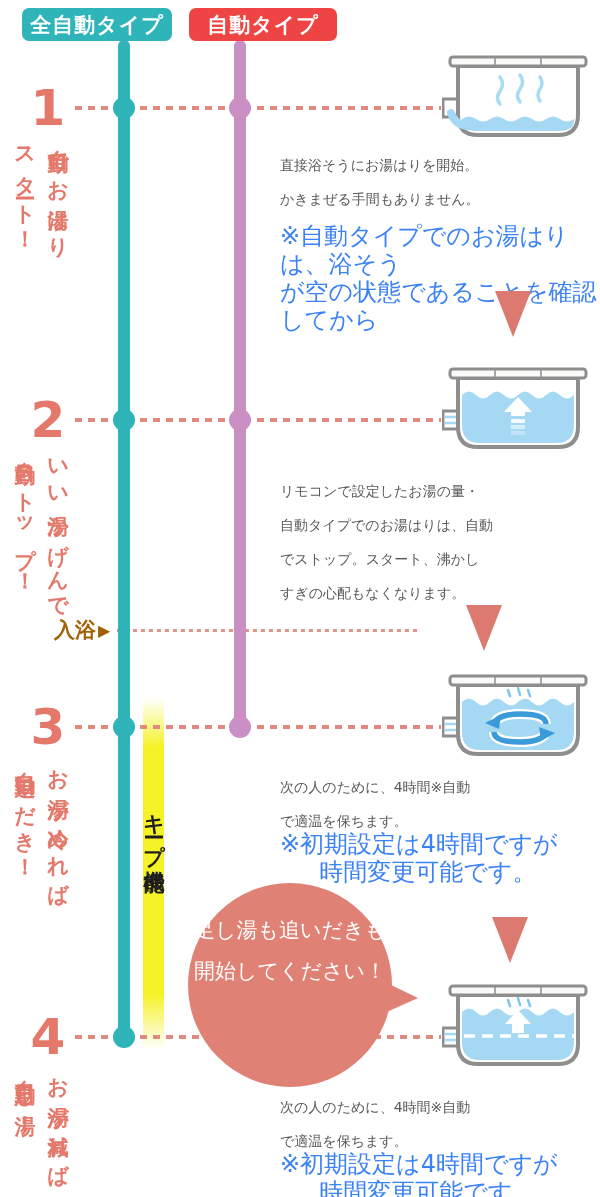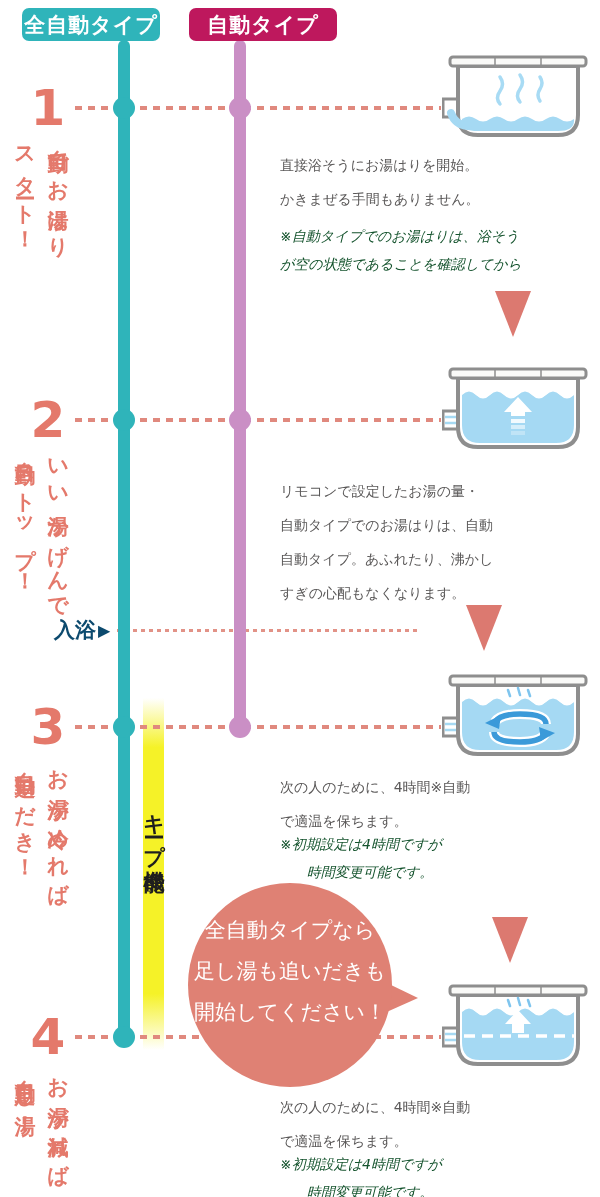--- a/index.html
+++ b/index.html
@@ -7,22 +7,22 @@
     position:relative; width:600px; height:1197px; background:#ffffff;
     font-family:"DejaVu Sans","Liberation Sans",sans-serif; overflow:hidden;
   }
 
   
   .badge {
     position:absolute; top:8px; height:33px; border-radius:7px;
     color:#fff; font-weight:bold; font-size:21px;
     display:flex; align-items:center; justify-content:center; letter-spacing:1px; z-index:4;
   }
-  .badge-teal   { left:22px;  width:138px; background:#2FB4BA; }
-  .badge-purple { left:189px; width:148px; background:#be185d; }
+  .badge-teal   { left:22px;  width:150px; background:#2FB4BA; }
+  .badge-purple { left:189px; width:148px; background:#ef4444; }
 
   
   .tline { position:absolute; width:12px; border-radius:6px; z-index:2; }
   .tline-teal   { left:118px; top:40px; height:999px; background:#2FB4BA; }
   .tline-purple { left:234px; top:40px; height:689px; background:#CA8FC5; }
 
   .dot { position:absolute; width:22px; height:22px; border-radius:50%; z-index:3; }
   .dot-teal { background:#2FB4BA; } .dot-purple { background:#CA8FC5; }
 
   
@@ -41,31 +41,31 @@
   }
   .vlabel {
     position:absolute; left:8px; z-index:2;
     writing-mode:vertical-rl; text-orientation:mixed;
     font-size:21px; font-weight:bold; color:#E4796B;
     line-height:33px; letter-spacing:3px;
   }
   .vlabel span { display:block; }
 
   .desc { position:absolute; left:280px; z-index:2; font-size:14px; line-height:34px; color:#5A5858; }
-  .note { position:absolute; left:280px; z-index:2; font-size:14px; line-height:28px; color:#14532d;font-style:italic; }
+  .note { position:absolute; left:280px; z-index:2; font-size:24px; line-height:28px; color:#3b82f6; }
   .indent { padding-left:18px;text-align:center; }
 
   .downarrow {
     position:absolute; width:36px; height:46px; background:#DC7970; z-index:2;
     clip-path:polygon(0 0,100% 0,50% 100%);
   }
 
   .bath-label {
     position:absolute; left:54px; top:616px; z-index:2;
-    font-size:21px; font-weight:bold; color:#0c4a6e; display:flex; align-items:center; gap:2px;
+    font-size:21px; font-weight:bold; color:#a16207; display:flex; align-items:center; gap:2px;
   }
   .bath-label .tri { font-size:16px; }
 
   .keepbar {
     position:absolute; left:143px; top:698px; width:21px; height:352px; z-index:0;
     background:linear-gradient(180deg, rgba(245,242,40,0) 0%, #F5F228 14%, #F5F228 84%, rgba(245,242,40,0) 100%);
   }
   .keeplabel {
     position:absolute; left:142px; top:800px; z-index:1;
     writing-mode:vertical-rl; text-orientation:mixed;
@@ -204,21 +204,21 @@
     <div>かきまぜる手間もありません。</div>
   </div>
   <div class="note" style="top:222px">
     <div>※自動タイプでのお湯はりは、浴そう</div>
     <div>が空の状態であることを確認してから</div>
   </div>
 
   <div class="desc" style="top:474px">
     <div>リモコンで設定したお湯の量・</div>
     <div>自動タイプでのお湯はりは、自動</div>
-    <div>自動タイプ。あふれたり、沸かし</div>
+    <div>でストップ。スタート、沸かし</div>
     <div>すぎの心配もなくなります。</div>
   </div>
 
   <div class="desc" style="top:770px">
     <div>次の人のために、4時間※自動</div>
     <div>で適温を保ちます。</div>
   </div>
   <div class="note" style="top:830px">
     <div>※初期設定は4時間ですが</div>
     <div class="indent">時間変更可能です。</div>
@@ -239,18 +239,17 @@
 
   <div class="bath-label">
     <span>入浴</span>
     <span class="tri">▶</span>
   </div>
   <div class="dash-fine"></div>
 
   <div class="bubble-tail"></div>
   <div class="bubble"></div>
   <div class="bubble-text">
-    <div>全自動タイプなら</div>
     <div>足し湯も追いだきも</div>
     <div>開始してください！</div>
   </div>
 
 </div>
 
 </body></html>

